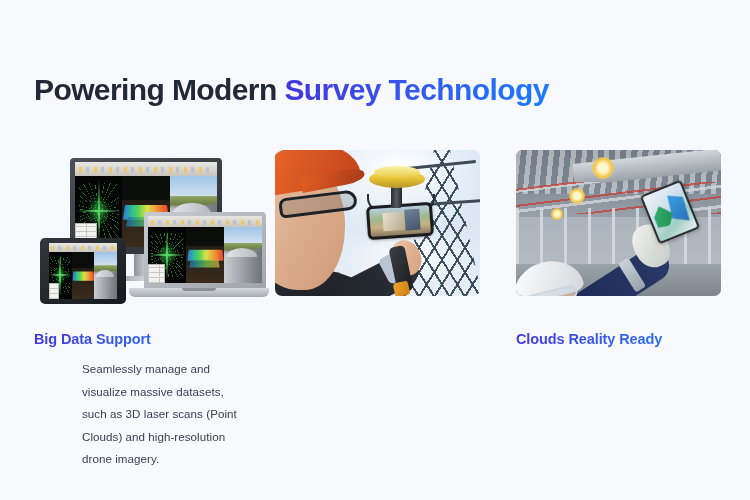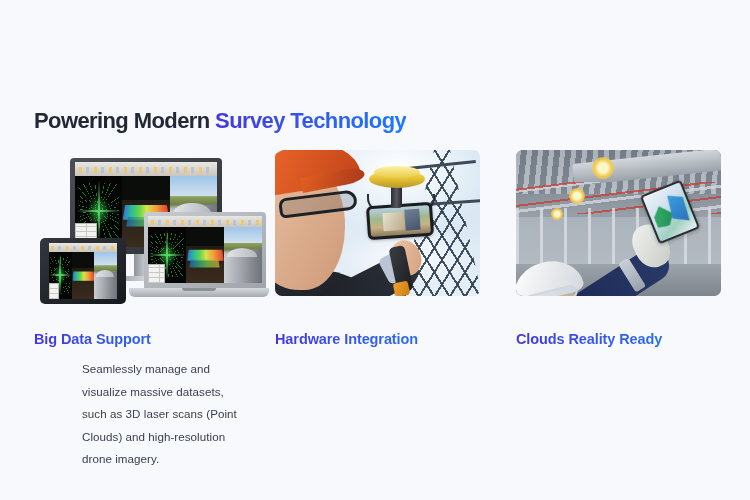--- a/index.html
+++ b/index.html
@@ -21,26 +21,25 @@
     position: relative;
     width: 750px;
     height: 500px;
   }
 
   
   .heading {
     position: absolute;
     left: 34px;
     top: 72px;
-    font-size: 22px;
+    font-size: 30px;
     font-weight: 700;
     letter-spacing: -0.6px;
     line-height: 1.2;
     white-space: nowrap;
-    margin-top: 36px;
   }
   .heading .lead { color: #222836; }
   .heading .accent {
     background-image: linear-gradient(90deg, #4236e0 0%, #3a4ee8 35%, #1a7bff 100%);
     -webkit-background-clip: text;
     background-clip: text;
     color: transparent;
     -webkit-text-fill-color: transparent;
   }
 
@@ -530,21 +529,20 @@
           <div class="p2-grip-btm"></div>
           <div class="p2-bracket"></div>
           <div class="p2-phone">
             <div class="p2-screen"></div>
           </div>
           <div class="p2-ant-pole"></div>
           <div class="p2-ant-disc"></div>
           <div class="p2-ant-disc2"></div>
         </div>
       </div>
-      <div class="card-title">Hardware Integration</div>
     </div>
 
     <div class="card">
       <div class="media">
         <div class="photo3">
           <div class="p3-ceiling"></div>
           <div class="p3-deck"></div>
           <div class="p3-duct"></div>
           <div class="p3-pipes"></div>
           <div class="p3-studs"></div>

